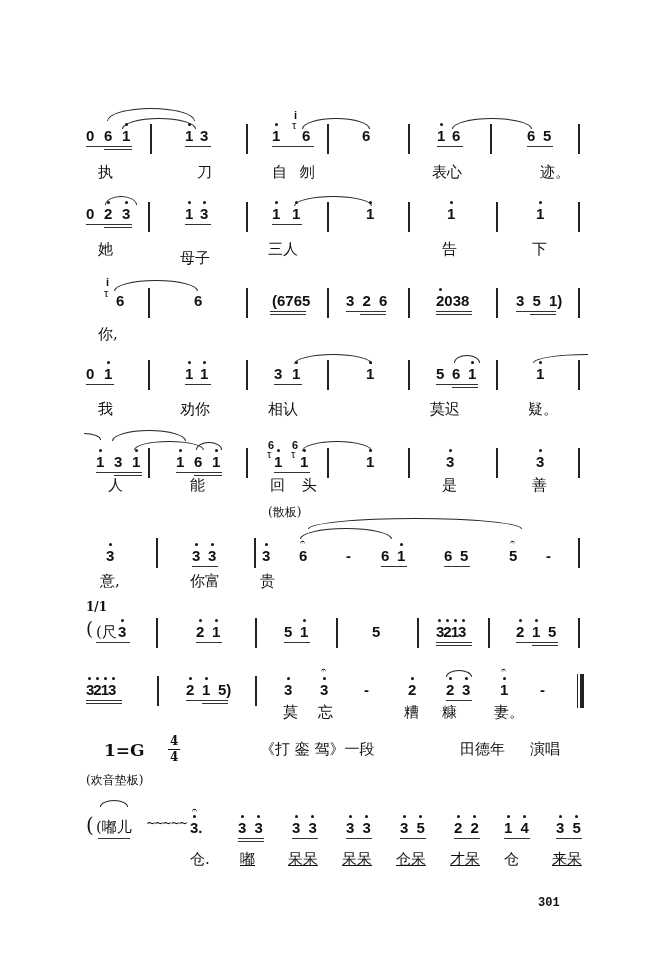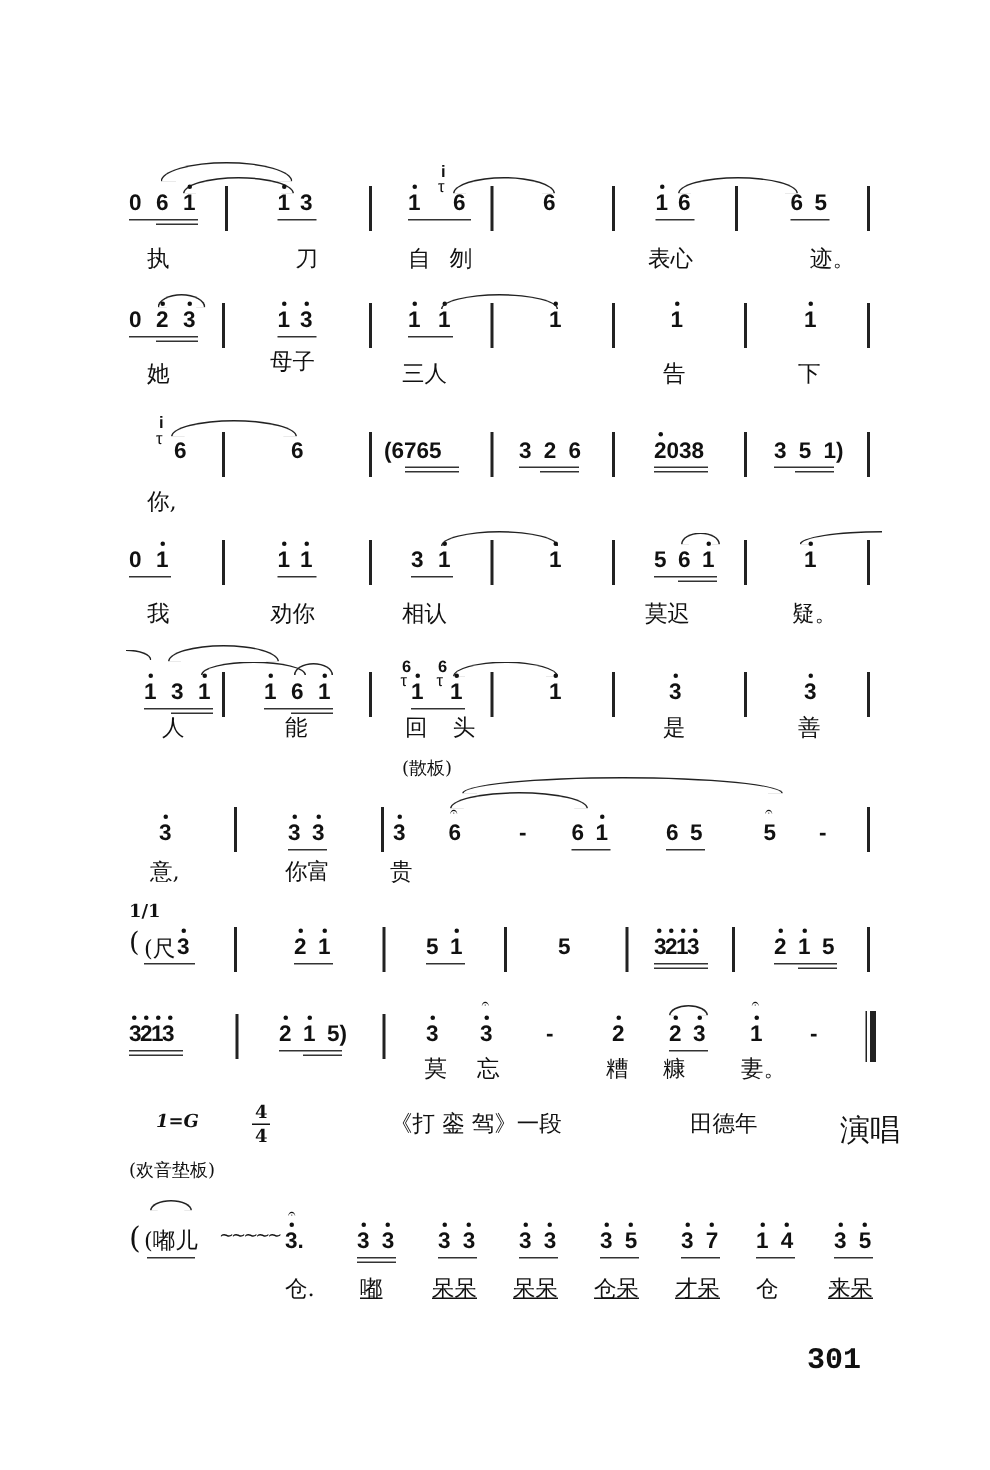--- a/index.html
+++ b/index.html
@@ -89,35 +89,35 @@
   <div class="dot" style="left:369px;top:201px;"></div>
   <div class="bar" style="left:408px;top:202px;"></div>
   <span class="note" style="left:447px;top:206px;">1</span>
   <div class="dot" style="left:450px;top:201px;"></div>
   <div class="bar" style="left:496px;top:202px;"></div>
   <span class="note" style="left:536px;top:206px;">1</span>
   <div class="dot" style="left:539px;top:201px;"></div>
   <div class="bar" style="left:578px;top:202px;"></div>
 
   <span class="lyr" style="left:98px;top:240px;">她</span>
-  <span class="lyr" style="left:180px;top:232px;">母子</span>
+  <span class="lyr" style="left:180px;top:249px;">母子</span>
   <span class="lyr" style="left:268px;top:240px;">三人</span>
   <span class="lyr" style="left:442px;top:240px;">告</span>
   <span class="lyr" style="left:532px;top:240px;">下</span>
 </div>
 
 <div>
   <span class="small" style="left:106px;top:277px;">i</span>
   <span class="small" style="left:104px;top:288px;font-weight:normal;">τ</span>
   <div class="slur" style="left:114px;top:280px;width:82px;height:10px;"></div>
   <span class="note" style="left:116px;top:293px;">6</span>
   <div class="bar" style="left:148px;top:288px;"></div>
   <span class="note" style="left:194px;top:293px;">6</span>
   <div class="bar" style="left:246px;top:288px;"></div>
-  <span class="note" style="left:256px;top:293px;">(6765</span>
+  <span class="note" style="left:272px;top:293px;">(6765</span>
   <div class="ul" style="left:270px;top:311px;width:36px;"></div>
   <div class="ul" style="left:270px;top:314px;width:36px;"></div>
   <div class="bar" style="left:327px;top:288px;"></div>
   <span class="note" style="left:346px;top:293px;word-spacing:4px;">3 2 6</span>
   <div class="ul" style="left:346px;top:311px;width:40px;"></div>
   <div class="ul" style="left:360px;top:314px;width:26px;"></div>
   <div class="bar" style="left:408px;top:288px;"></div>
   <span class="note" style="left:436px;top:293px;">2038</span>
   <div class="dot" style="left:439px;top:288px;"></div>
   <div class="ul" style="left:436px;top:311px;width:36px;"></div>
@@ -333,27 +333,27 @@
   <div class="bar" style="left:580px;top:674px;height:34px;width:4px;"></div>
 
   <span class="lyr" style="left:283px;top:703px;">莫</span>
   <span class="lyr" style="left:318px;top:703px;">忘</span>
   <span class="lyr" style="left:404px;top:703px;">糟</span>
   <span class="lyr" style="left:442px;top:703px;">糠</span>
   <span class="lyr" style="left:494px;top:703px;">妻。</span>
 </div>
 
 <div>
-  <span class="text" style="left:104px;top:740px;font-weight:bold;font-size:12px;font-style:italic;">1=G</span>
+  <span class="text" style="left:104px;top:740px;font-weight:bold;font-size:17px;">1=G</span>
   <span class="text" style="left:170px;top:734px;font-weight:bold;font-size:12px;">4</span>
   <div class="ul" style="left:168px;top:749px;width:12px;background:#111;"></div>
   <span class="text" style="left:170px;top:750px;font-weight:bold;font-size:12px;">4</span>
   <span class="text" style="left:260px;top:740px;font-size:15px;">《打 銮 驾》一段</span>
   <span class="text" style="left:460px;top:740px;font-size:15px;">田德年</span>
-  <span class="text" style="left:530px;top:740px;font-size:20px;margin-left:30px;">演唱</span>
+  <span class="text" style="left:530px;top:740px;font-size:15px;">演唱</span>
   <span class="text" style="left:86px;top:772px;font-size:12px;">(欢音垫板)</span>
 </div>
 
 <div>
   <div class="slur" style="left:100px;top:800px;width:26px;height:6px;"></div>
   <span class="lyr" style="left:86px;top:816px;font-size:20px;">(</span>
   <span class="lyr" style="left:96px;top:818px;font-size:15px;">(嘟儿</span>
   <div class="ul" style="left:98px;top:838px;width:32px;"></div>
   <span class="text" style="left:146px;top:816px;font-size:12px;letter-spacing:-2px;">~~~~~</span>
   <span class="fermata" style="left:192px;top:806px;">𝄐</span>
@@ -374,21 +374,21 @@
   <span class="note" style="left:346px;top:820px;word-spacing:4px;">3 3</span>
   <div class="dot" style="left:349px;top:815px;"></div>
     <div class="dot" style="left:365px;top:815px;"></div>
   <div class="ul" style="left:346px;top:838px;width:26px;"></div>
 
   <span class="note" style="left:400px;top:820px;word-spacing:4px;">3 5</span>
   <div class="dot" style="left:403px;top:815px;"></div>
     <div class="dot" style="left:419px;top:815px;"></div>
   <div class="ul" style="left:400px;top:838px;width:26px;"></div>
 
-  <span class="note" style="left:454px;top:820px;word-spacing:4px;">3 7</span>
+  <span class="note" style="left:454px;top:820px;word-spacing:4px;">2 2</span>
   <div class="dot" style="left:457px;top:815px;"></div>
     <div class="dot" style="left:473px;top:815px;"></div>
   <div class="ul" style="left:454px;top:838px;width:26px;"></div>
 
   <span class="note" style="left:504px;top:820px;word-spacing:4px;">1 4</span>
   <div class="dot" style="left:507px;top:815px;"></div>
     <div class="dot" style="left:523px;top:815px;"></div>
   <div class="ul" style="left:504px;top:838px;width:26px;"></div>
 
   <span class="note" style="left:556px;top:820px;word-spacing:4px;">3 5</span>
@@ -399,13 +399,13 @@
   <span class="lyr" style="left:190px;top:850px;">仓.</span>
   <span class="lyr" style="left:240px;top:850px;text-decoration:underline;">嘟</span>
   <span class="lyr" style="left:288px;top:850px;text-decoration:underline;">呆呆</span>
   <span class="lyr" style="left:342px;top:850px;text-decoration:underline;">呆呆</span>
   <span class="lyr" style="left:396px;top:850px;text-decoration:underline;">仓呆</span>
   <span class="lyr" style="left:450px;top:850px;text-decoration:underline;">才呆</span>
   <span class="lyr" style="left:504px;top:850px;">仓</span>
   <span class="lyr" style="left:552px;top:850px;text-decoration:underline;">来呆</span>
 </div>
 
-<span class="text" style="left:538px;top:896px;font-weight:bold;font-size:20px;font-family:'Liberation Mono',monospace;">301</span>
+<span class="text" style="left:538px;top:896px;font-weight:bold;font-size:12px;font-family:'Liberation Mono',monospace;">301</span>
 
 </body></html>

